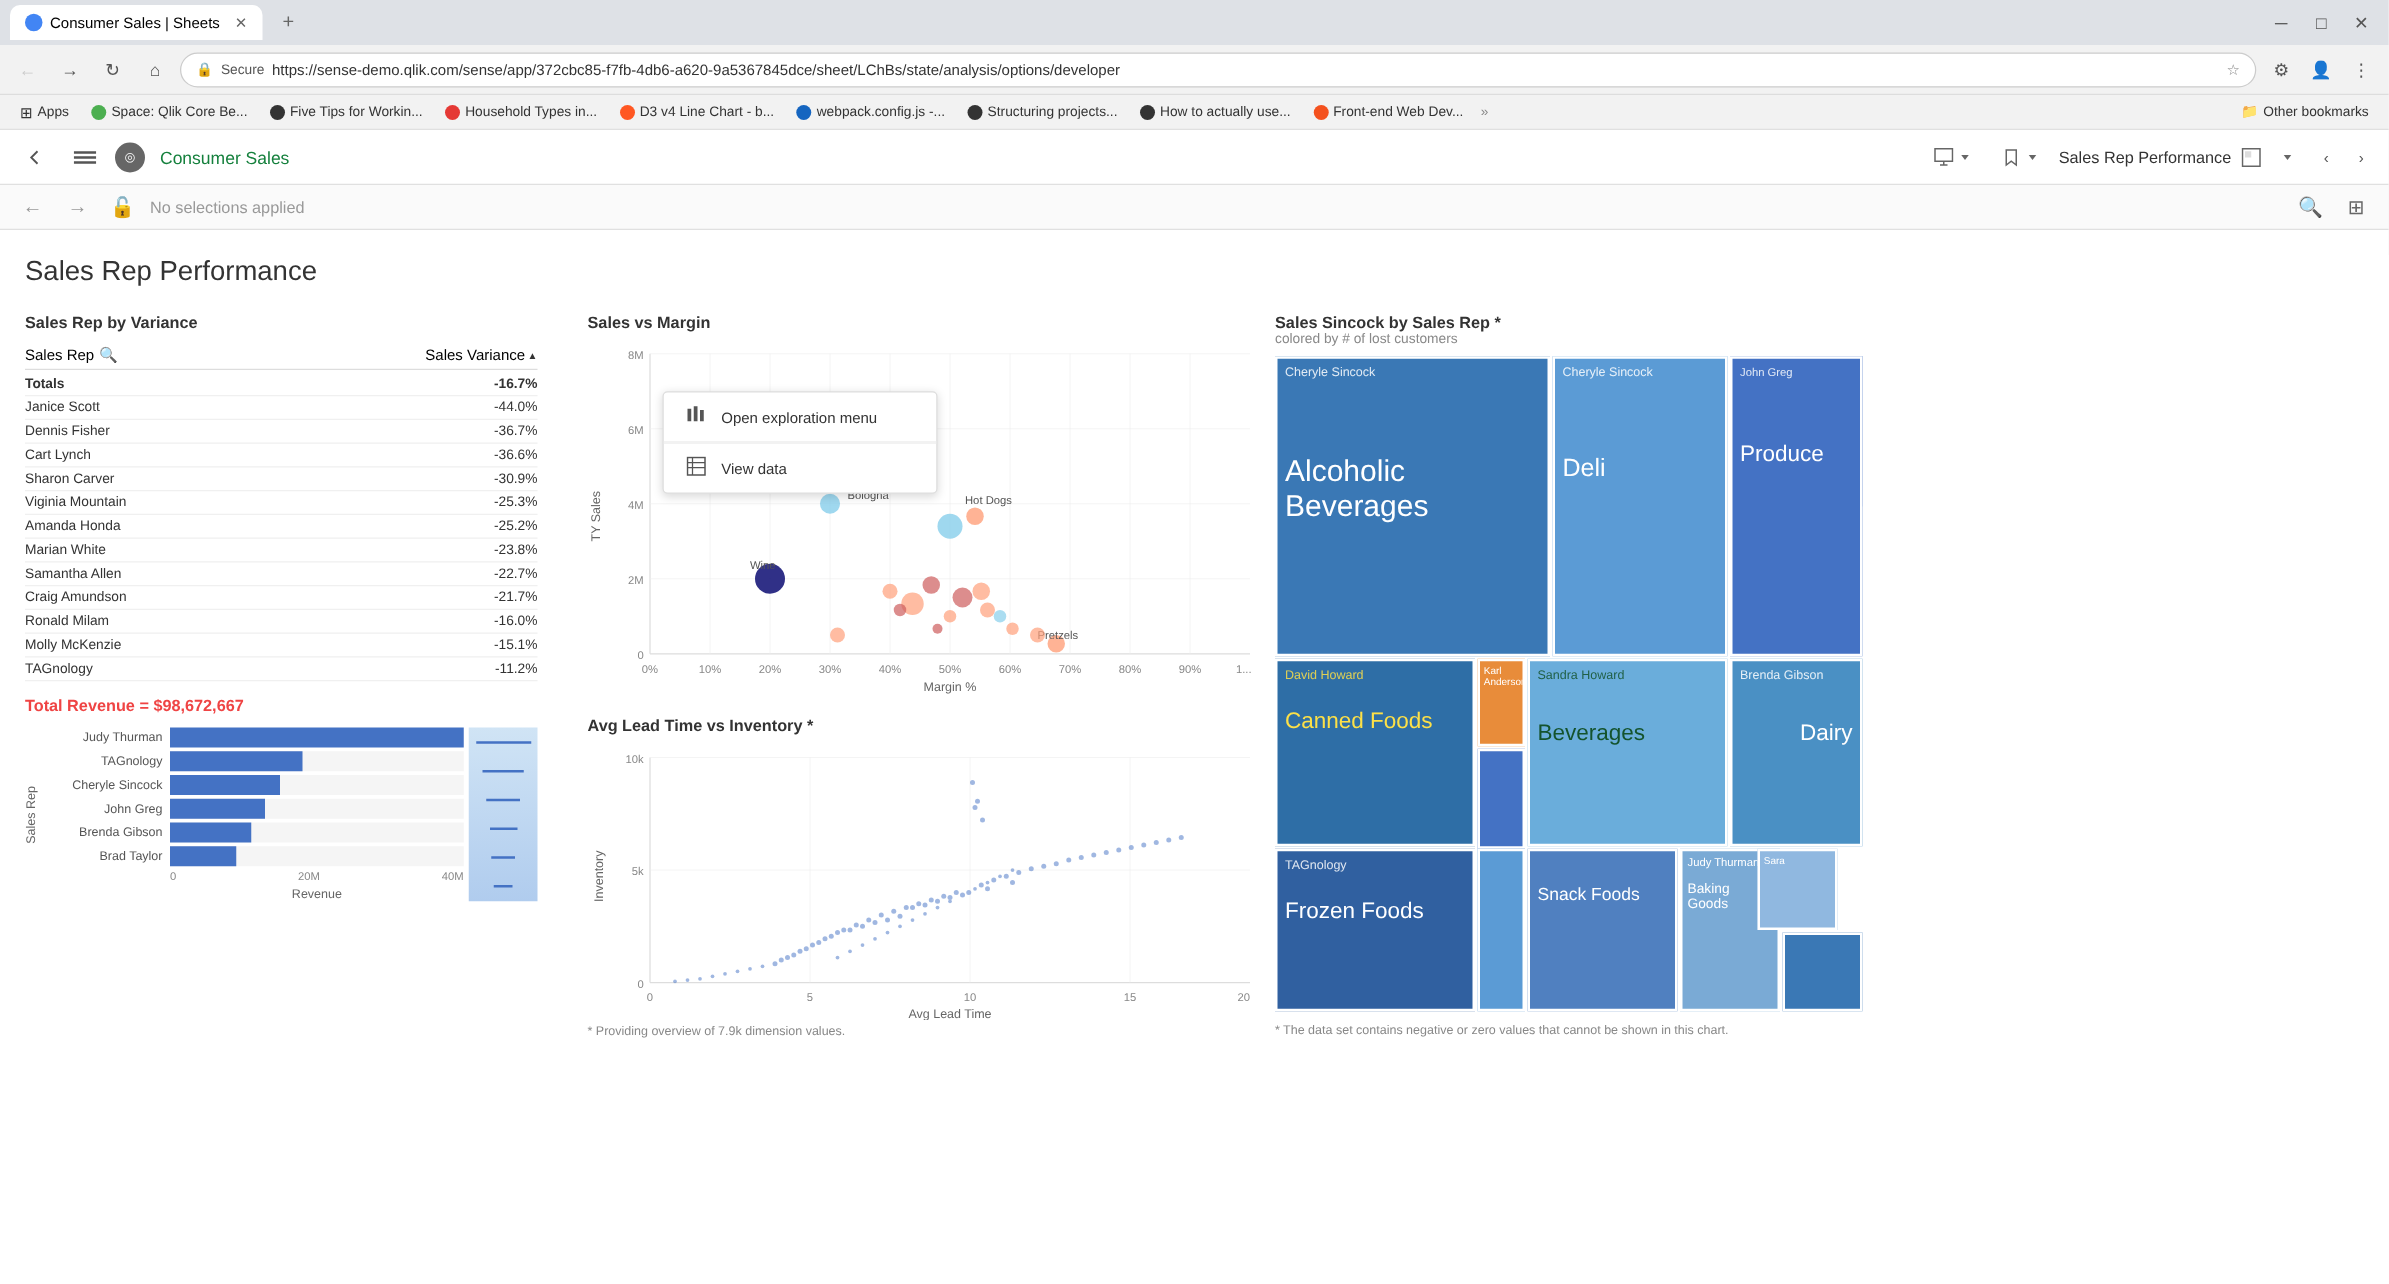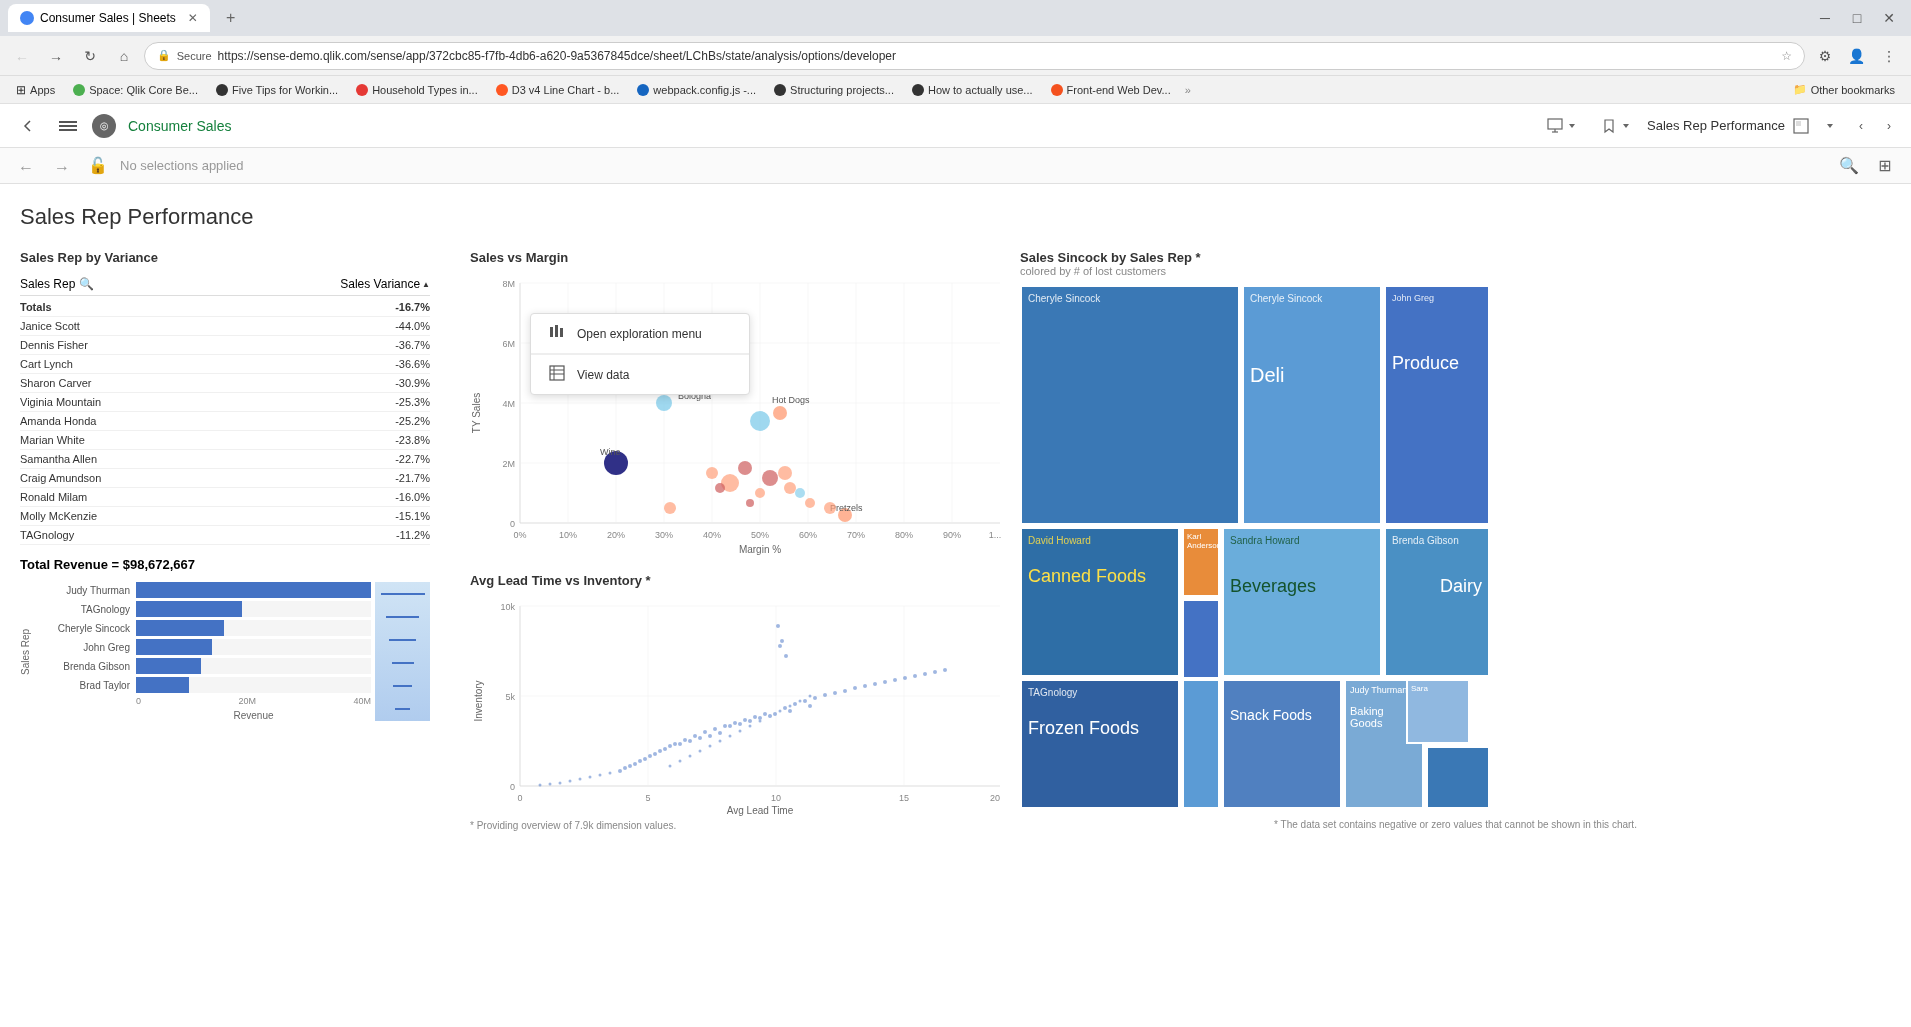--- a/index.html
+++ b/index.html
@@ -52,21 +52,21 @@
     .panel-title { font-size: 13px; font-weight: 600; color: #333; margin-bottom: 8px; }
     .table-header { display: flex; align-items: center; justify-content: space-between; padding: 4px 0; border-bottom: 1px solid #ddd; margin-bottom: 2px; }
     .search-icon-sm { font-size: 12px; color: #888; cursor: pointer; }
     .sort-indicator { font-size: 8px; color: #333; }
     .table-row { display: flex; justify-content: space-between; padding: 3px 0; border-bottom: 1px solid #f0f0f0; }
     .table-row.totals { font-weight: 700; }
     .table-row .name { color: #333; font-size: 11px; }
     .table-row .value { color: #333; font-size: 11px; }
     .table-row .value.negative { color: #333; }
 
-    .total-revenue { font-size: 13px; font-weight: 700; color: #000000; margin-top: 12px; margin-bottom: 10px; }
+    .total-revenue { font-size: 13px; font-weight: 700; color: #ef4444; margin-top: 12px; margin-bottom: 10px; }
     .bar-chart-row { display: flex; align-items: center; margin-bottom: 3px; }
     .bar-label { width: 100px; font-size: 10px; color: #555; text-align: right; padding-right: 6px; flex-shrink: 0; }
     .bar-container { flex: 1; height: 16px; background: #f5f5f5; position: relative; }
     .bar { height: 16px; background: #4472c4; }
     .axis-labels { display: flex; justify-content: space-between; margin-left: 100px; margin-top: 2px; font-size: 9px; color: #888; }
     .chart-x-label { text-align: center; font-size: 10px; color: #666; margin-top: 4px; margin-left: 100px; }
     .bar-chart-wrapper { display: flex; }
 
     
     .middle-panel { padding: 0 20px; position: relative; }
@@ -76,21 +76,21 @@
     .context-menu-item { display: flex; align-items: center; gap: 10px; padding: 10px 16px; cursor: pointer; font-size: 12px; color: #333; }
     .context-menu-item.active { background: #e8e8e8; }
     .context-menu-icon { font-size: 14px; width: 20px; text-align: center; }
     .context-menu-divider { height: 1px; background: #eee; }
     .chart-note { font-size: 10px; color: #888; margin-top: 4px; }
 
     
     .right-panel { padding-left: 10px; }
     .treemap-title { font-size: 13px; font-weight: 600; color: #333; }
     .treemap-subtitle { font-size: 11px; color: #888; margin-bottom: 8px; }
-    .treemap-note { font-size: 10px; color: #888; margin-top: 4px; text-align: center; }
+    .treemap-note { font-size: 10px; color: #888; margin-top: 4px; }
   </style>
 </head>
 <body>
 
 <div class="browser-frame">
 
   <div class="browser-title-bar">
     <div class="browser-tab">
       <span class="browser-tab-icon"></span>
       <span>Consumer Sales | Sheets</span>
@@ -578,20 +578,21 @@
       </div>
 
       <div class="right-panel">
         <div class="treemap-title">Sales Sincock by Sales Rep *</div>
         <div class="treemap-subtitle">colored by # of lost customers</div>
 
         <div style="position:relative; width:470px; height:530px;">
 
           <div style="position:absolute;left:0;top:0;width:220px;height:240px;background:#3a78b5;border:2px solid white;padding:6px;color:white;overflow:hidden;">
             <div style="font-size:10px;opacity:0.85;">Cheryle Sincock</div>
+            <div style="font-size:24px;font-weight:300;margin-top:60px;">Alcoholic Beverages</div>
           </div>
 
           <div style="position:absolute;left:222px;top:0;width:140px;height:240px;background:#5b9bd5;border:2px solid white;padding:6px;color:white;overflow:hidden;">
             <div style="font-size:10px;opacity:0.85;">Cheryle Sincock</div>
             <div style="font-size:20px;font-weight:300;margin-top:60px;">Deli</div>
           </div>
 
           <div style="position:absolute;left:364px;top:0;width:50px;height:120px;background:#7baed4;border:2px solid white;padding:3px;color:white;overflow:hidden;">
             <div style="font-size:9px;">Judy Thurman</div>
           </div>

